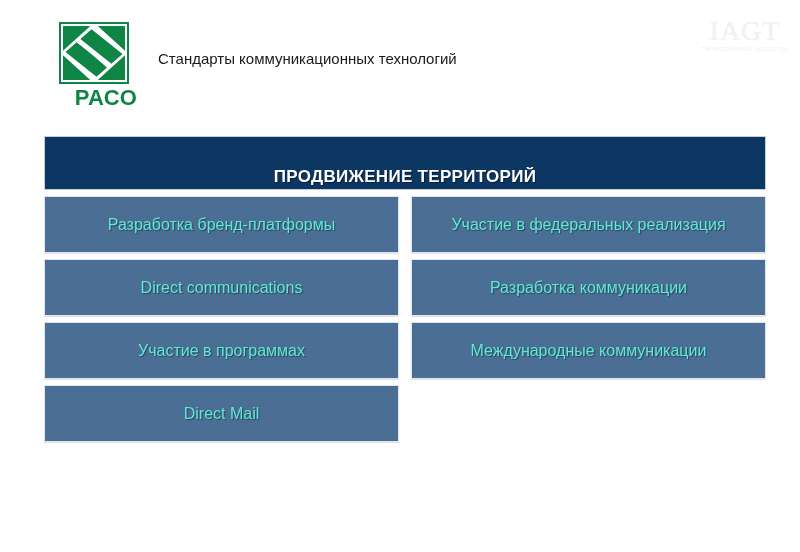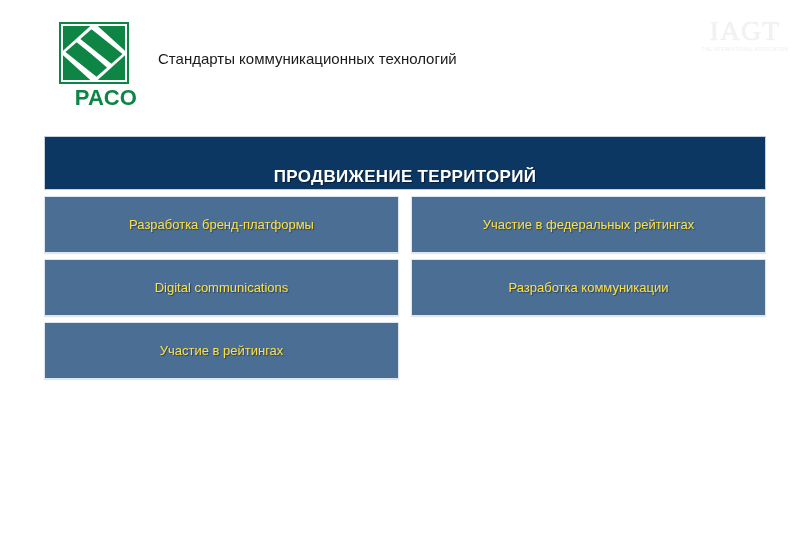--- a/index.html
+++ b/index.html
@@ -148,22 +148,22 @@
     border: 1px solid #dfe5ec;
     box-sizing: border-box;
     display: flex;
     align-items: center;
     justify-content: center;
     text-align: center;
     padding: 2px 10px;
     box-shadow: 0 1px 1px rgba(0,0,0,0.10);
   }
   .cell-text {
-    color: #fde047;
-    font-size: 13px;
+    color: #5eead4;
+    font-size: 16px;
     line-height: 17px;
     text-shadow: 1px 1px 1px rgba(0,0,0,0.40);
     font-family: "Liberation Sans", sans-serif;
   }
 </style>
 </head>
 <body>
 
 <div class="slide-header">
 
@@ -197,24 +197,30 @@
 
 <div class="banner">
   <span class="banner-text">ПРОДВИЖЕНИЕ ТЕРРИТОРИЙ</span>
 </div>
 
 <div class="grid">
   <div class="cell">
     <span class="cell-text">Разработка бренд-платформы</span>
   </div>
   <div class="cell">
-    <span class="cell-text">Участие в федеральных рейтингах</span>
-  </div>
-  <div class="cell">
-    <span class="cell-text">Digital communications</span>
+    <span class="cell-text">Участие в федеральных реализация</span>
+  </div>
+  <div class="cell">
+    <span class="cell-text">Direct communications</span>
   </div>
   <div class="cell">
     <span class="cell-text">Разработка коммуникации</span>
   </div>
   <div class="cell">
-    <span class="cell-text">Участие в рейтингах</span>
+    <span class="cell-text">Участие в программах</span>
+  </div>
+  <div class="cell">
+    <span class="cell-text">Международные коммуникации</span>
+  </div>
+  <div class="cell">
+    <span class="cell-text">Direct Mail</span>
   </div>
 </div>
 
 </body></html>

